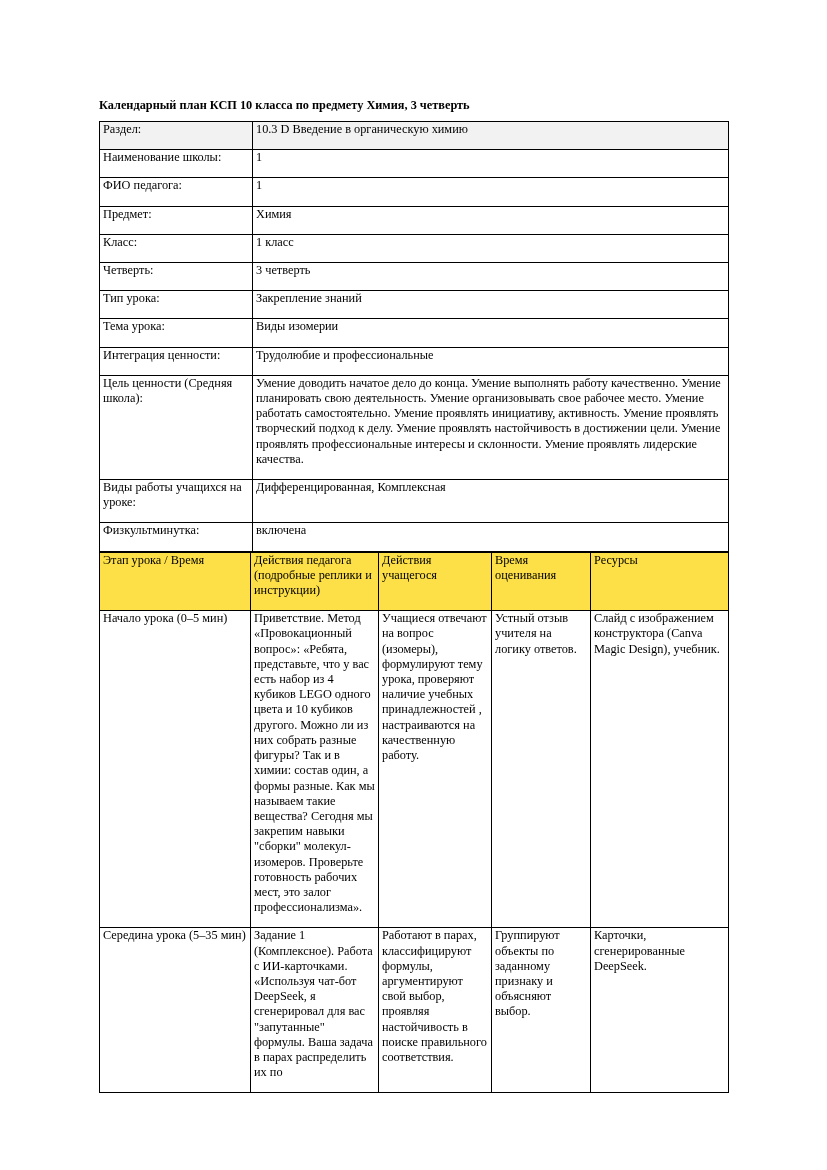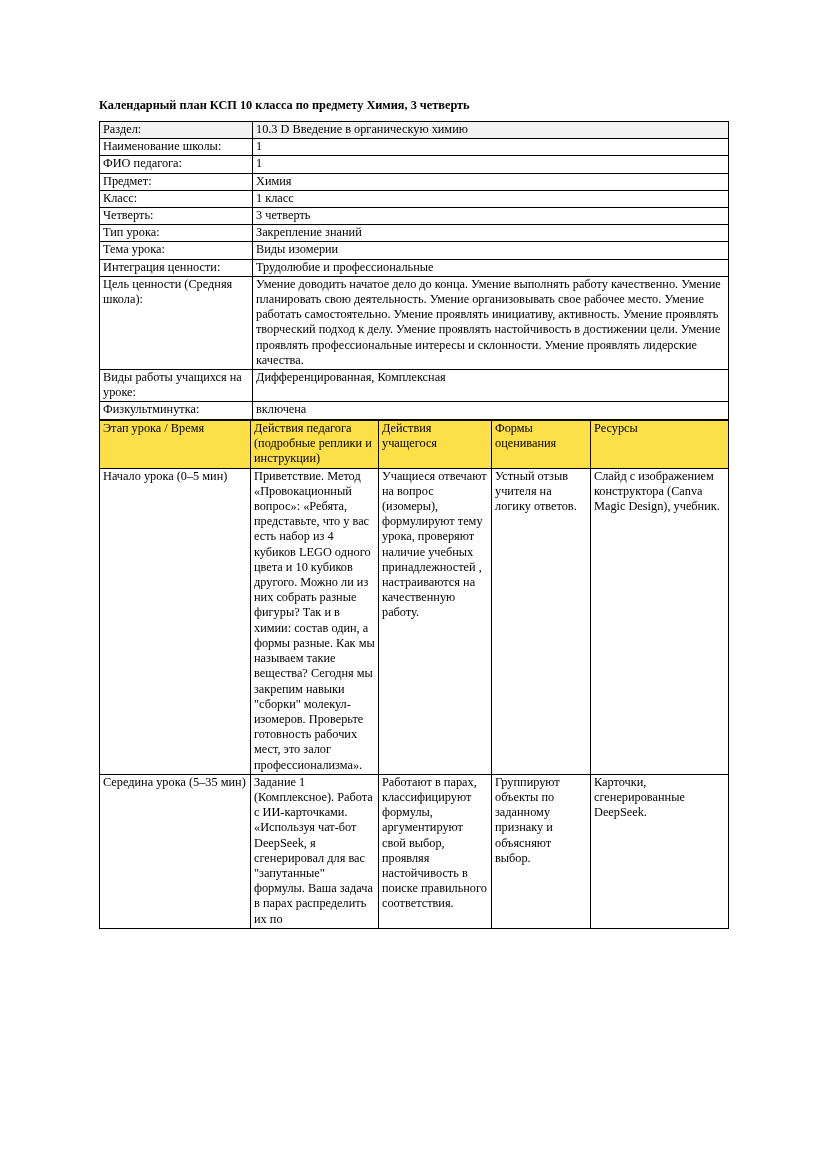--- a/index.html
+++ b/index.html
@@ -46,21 +46,21 @@
     border-collapse: collapse;
     width: 629px;
     table-layout: fixed;
     font-size: 12.3px;
     line-height: 15.2px;
   }
 
   table.doc-table td,
   table.doc-table th {
     border: 1px solid #000000;
-    padding: 0px 3px 1px 3px;
+    padding: 0px 3px 12px 3px;
     vertical-align: top;
     text-align: left;
     font-weight: normal;
     word-wrap: break-word;
     overflow-wrap: break-word;
     hyphens: none;
   }
 
   
   .t-info col.c-label { width: 153px; }
@@ -161,21 +161,21 @@
         <col class="c2">
         <col class="c3">
         <col class="c4">
         <col class="c5">
       </colgroup>
       <thead>
         <tr>
           <td>Этап урока / Время</td>
           <td>Действия педагога (подробные реплики и инструкции)</td>
           <td>Действия учащегося</td>
-          <td>Формы оценивания</td>
+          <td>Время оценивания</td>
           <td>Ресурсы</td>
         </tr>
       </thead>
       <tbody>
 
       <tr>
             <td>Начало урока (0–5 мин)</td>
             <td>Приветствие. Метод «Провокационный вопрос»: «Ребята, представьте, что у вас есть набор из 4 кубиков LEGO одного цвета и 10 кубиков другого. Можно ли из них собрать разные фигуры? Так и в химии: состав один, а формы разные. Как мы называем такие вещества? Сегодня мы закрепим навыки "сборки" молекул-изомеров. Проверьте готовность рабочих мест, это залог профессионализма».</td>
             <td>Учащиеся отвечают на вопрос (изомеры), формулируют тему урока, проверяют наличие учебных принадлежностей , настраиваются на качественную работу.</td>
             <td>Устный отзыв учителя на логику ответов.</td>

